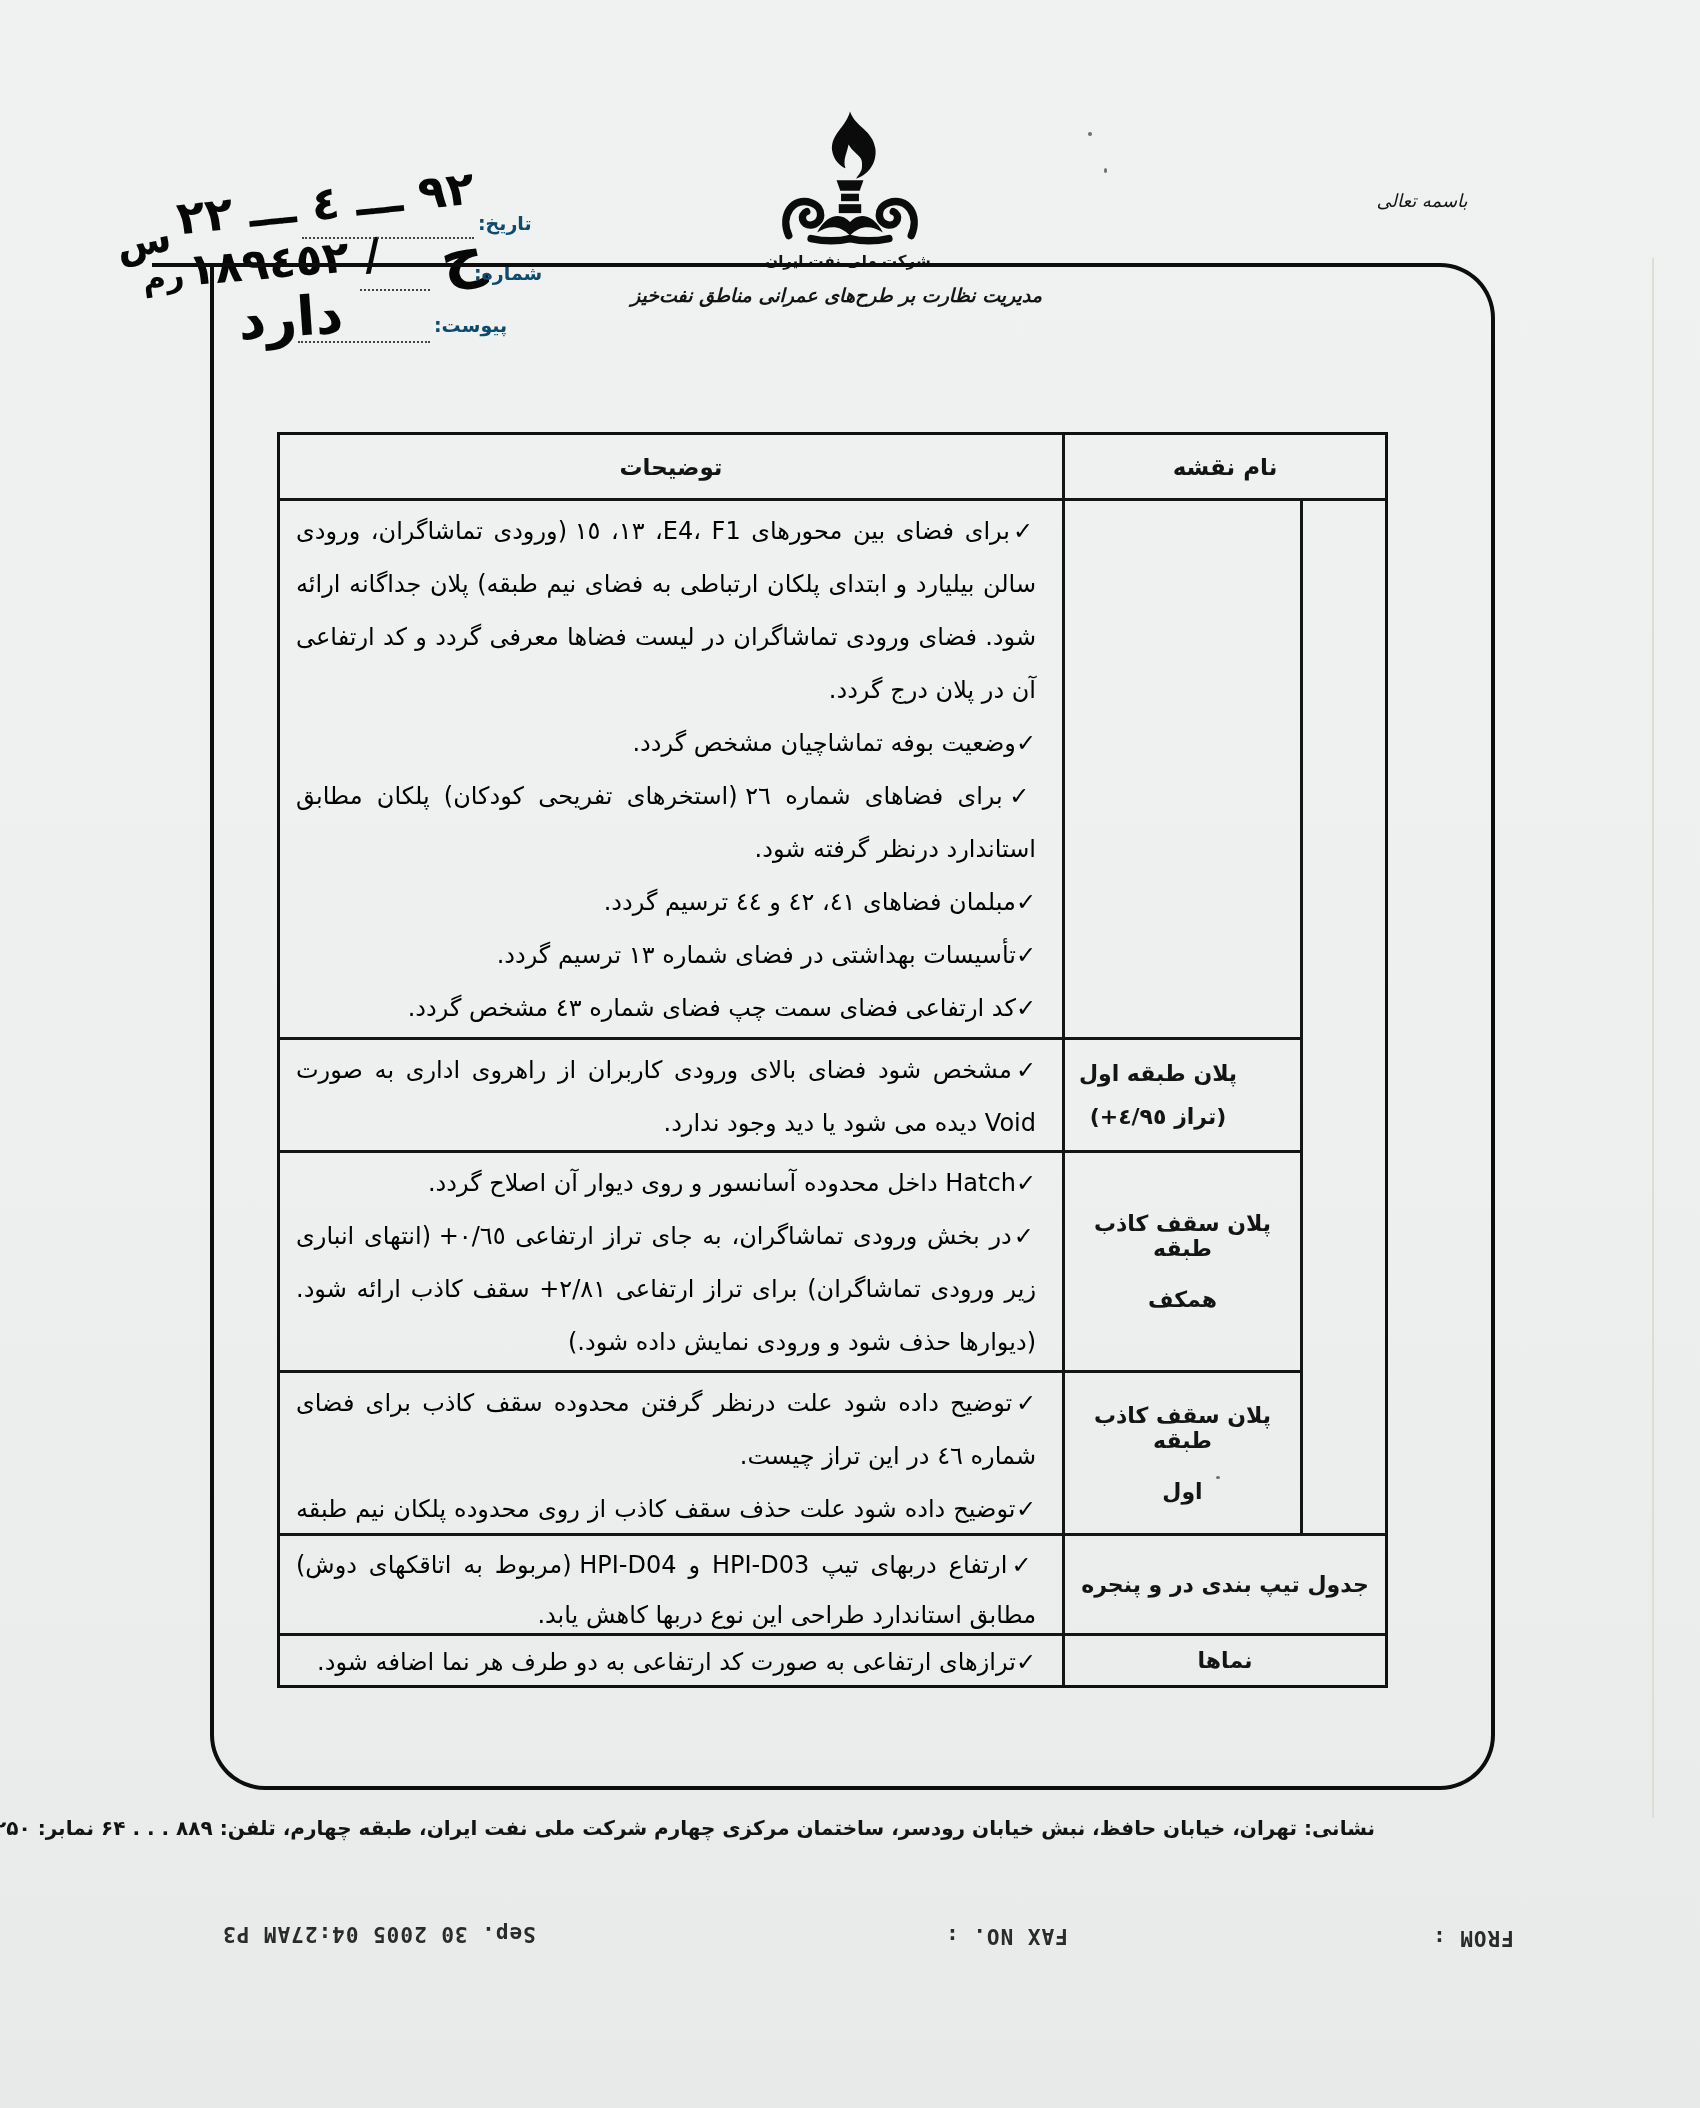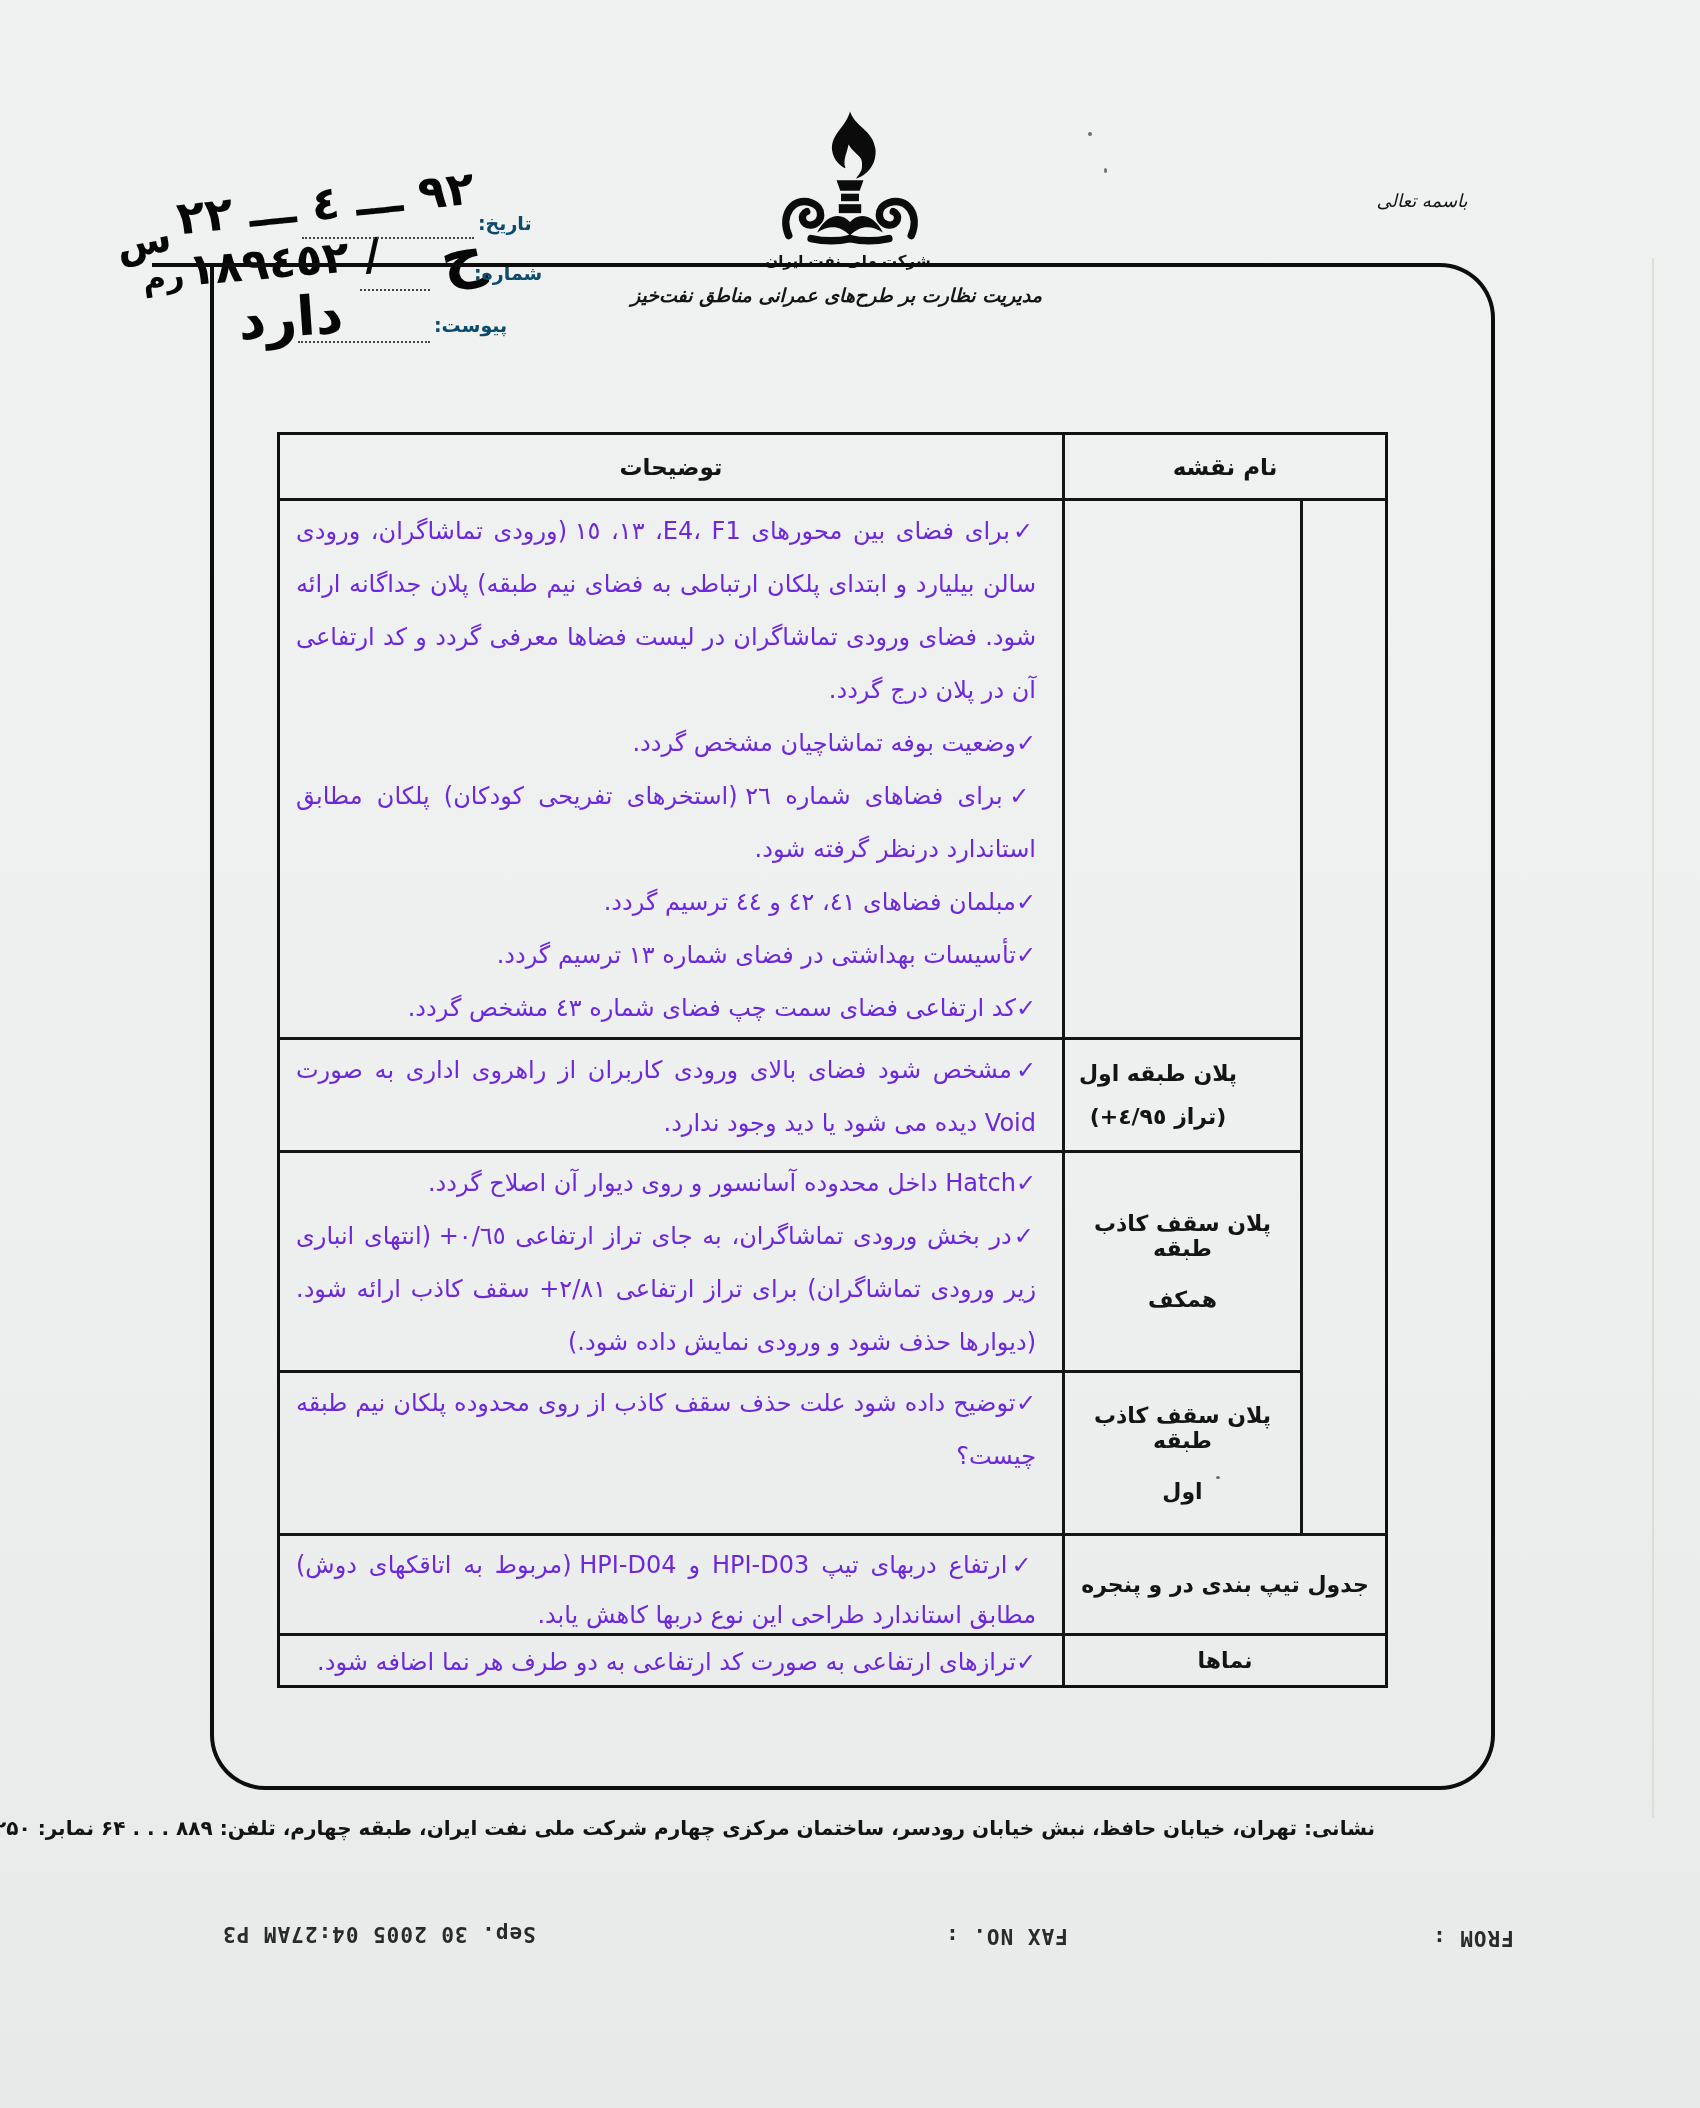--- a/index.html
+++ b/index.html
@@ -30,21 +30,21 @@
   
   .frame{left:210px;top:263px;width:1285px;height:1527px;border:4px solid #0d0d0d;
          border-radius:3px 55px 55px 55px;box-sizing:border-box;background:transparent;}
   .frame-ext{left:152px;top:263px;width:120px;height:4px;background:#0d0d0d;}
   
   .tbl{left:277px;top:432px;width:1111px;height:1256px;border:3px solid #101010;box-sizing:border-box;}
   .tline{position:absolute;background:#151515;}
   .cell{position:absolute;box-sizing:border-box;overflow:hidden;}
   .hdr{display:flex;align-items:center;justify-content:center;
        font-size:23px;font-weight:bold;}
-  .notes{direction:rtl;text-align:justify;padding:4px 26px 0 16px;font-size:24px;line-height:53px;color:#6d28d9;}
+  .notes{direction:rtl;text-align:justify;padding:4px 26px 0 16px;font-size:24px;line-height:53px;color:#000000;}
   .notes p{margin:0;}
   .nm{direction:rtl;display:flex;flex-direction:column;align-items:center;justify-content:center;
       font-size:22px;font-weight:bold;text-align:center;}
   .nm p{margin:0;}
   .nm.gap26{gap:26px;}
   .nm.gap18{gap:18px;}
   
   .address{left:210px;top:1816px;width:1165px;text-align:center;font-size:20px;font-weight:bold;
            direction:rtl;white-space:nowrap;color:#131313;}
   .faxline{font-family:"DejaVu Sans Mono",monospace;font-size:21px;font-weight:bold;color:#2a2a2a;
@@ -131,20 +131,21 @@
   <div class="cell notes" style="left:0;top:718px;width:782px;height:217px;">
     <p>✓Hatch داخل محدوده آسانسور و روی دیوار آن اصلاح گردد.</p>
     <p>✓در بخش ورودی تماشاگران، به جای تراز ارتفاعی ٠/٦٥+ (انتهای انباری زیر ورودی تماشاگران) برای تراز ارتفاعی ٢/٨١+ سقف کاذب ارائه شود. (دیوارها حذف شود و ورودی نمایش داده شود.)</p>
   </div>
   <div class="cell nm gap26" style="left:785px;top:718px;width:235px;height:217px;">
     <p>پلان سقف کاذب طبقه</p>
     <p>همکف</p>
   </div>
 
   <div class="cell notes" style="left:0;top:938px;width:782px;height:160px;">
+    <p>✓توضیح داده شود علت درنظر گرفتن محدوده سقف کاذب برای فضای شماره ٤٦ در این تراز چیست.</p>
     <p>✓توضیح داده شود علت حذف سقف کاذب از روی محدوده پلکان نیم طبقه چیست؟</p>
   </div>
   <div class="cell nm gap26" style="left:785px;top:938px;width:235px;height:160px;">
     <p>پلان سقف کاذب طبقه</p>
     <p>اول</p>
   </div>
 
   <div class="cell notes" style="left:0;top:1101px;width:782px;height:97px;line-height:50px;">
     <p>✓ارتفاع دربهای تیپ HPI-D03 و HPI-D04 (مربوط به اتاقکهای دوش) مطابق استاندارد طراحی این نوع دربها کاهش یابد.</p>
   </div>

